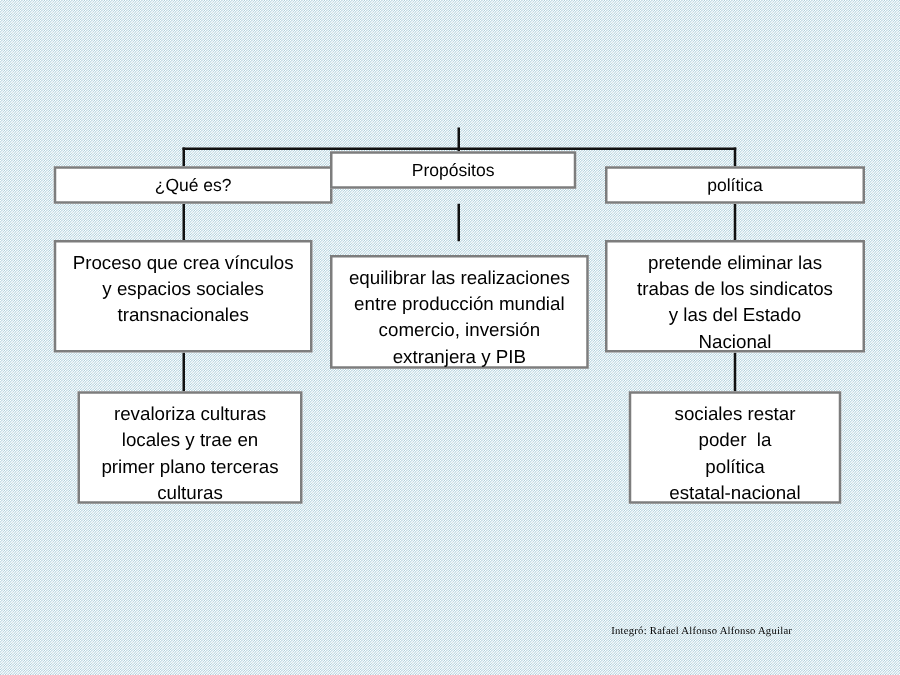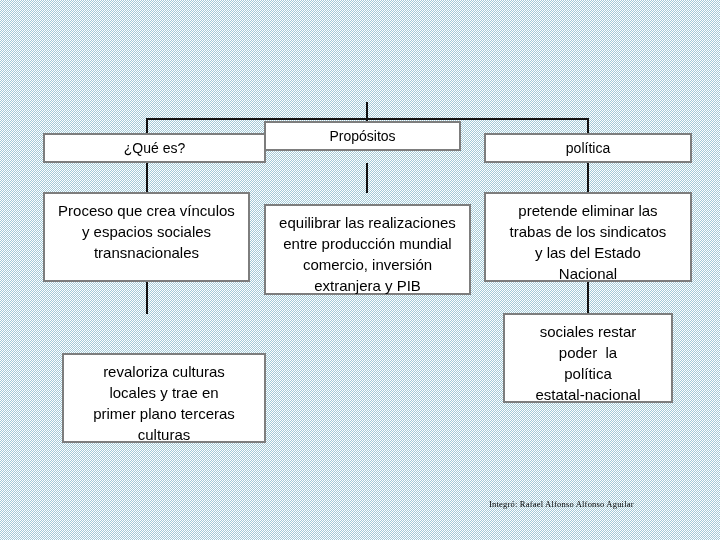--- a/index.html
+++ b/index.html
@@ -53,21 +53,21 @@
     white-space: nowrap;
   }
   
   .n-root   { left: 264px; top: 74px;  width: 207px; height: 30px; }
   .n-h1     { left: 43px;  top: 133px; width: 223px; height: 30px; }
   .n-h2     { left: 264px; top: 121px; width: 197px; height: 30px; }
   .n-h3     { left: 484px; top: 133px; width: 208px; height: 30px; }
   .n-c1     { left: 43px;  top: 192px; width: 207px; height: 90px; }
   .n-c2     { left: 264px; top: 204px; width: 207px; height: 91px; }
   .n-c3     { left: 484px; top: 192px; width: 208px; height: 90px; }
-  .n-d1     { left: 62px;  top: 313px; width: 204px; height: 90px; margin-top: 40px; }
+  .n-d1     { left: 62px;  top: 313px; width: 180px; height: 90px; }
   .n-d3     { left: 503px; top: 313px; width: 170px; height: 90px; }
   
   .l-root-v   { left: 366px; top: 102px; width: 2px; height: 32px; }
   .l-hbar     { left: 146px; top: 118px; width: 443px; height: 2px; }
   .l-stub-l   { left: 146px; top: 118px; width: 2px; height: 16px; }
   .l-stub-r   { left: 587px; top: 118px; width: 2px; height: 16px; }
   .l-c1-v     { left: 146px; top: 163px; width: 2px; height: 30px; }
   .l-c2-v     { left: 366px; top: 163px; width: 2px; height: 30px; }
   .l-c3-v     { left: 587px; top: 163px; width: 2px; height: 30px; }
   .l-d1-v     { left: 146px; top: 282px; width: 2px; height: 32px; }

